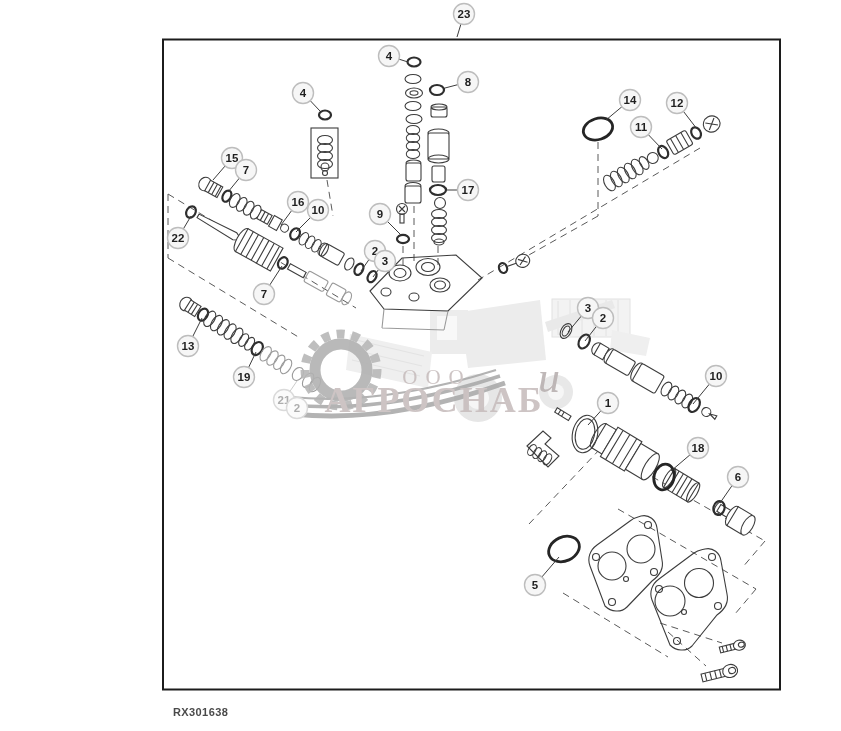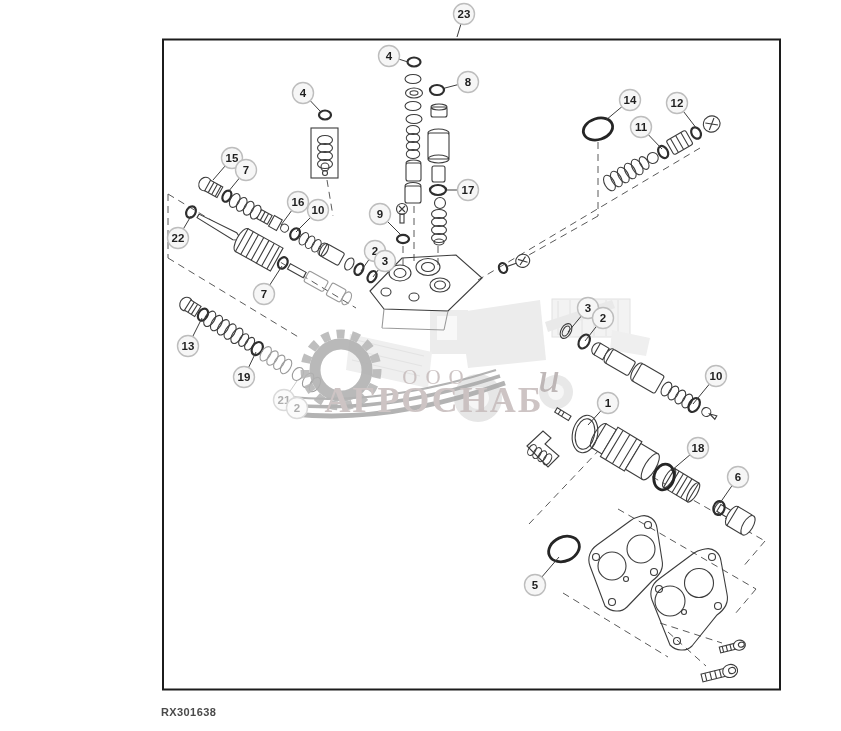--- a/index.html
+++ b/index.html
@@ -12,21 +12,21 @@
   .oring-big{stroke:#252525;stroke-width:2.8;fill:none;}
   .dash{stroke:#5a5a5a;stroke-width:1;fill:none;stroke-dasharray:7 5;}
   .faded{stroke:#9a9a9a;}
   .callout-circle{fill:#f6f6f6;stroke:#bdbdbd;stroke-width:1.4;}
   .callout-line{stroke:#3c3c3c;stroke-width:1;}
   .callout-num{font:bold 11.5px "Liberation Sans",sans-serif;fill:#1f1f1f;text-anchor:middle;}
   .co-faint .callout-circle{fill:#fbfbfb;stroke:#dadada;}
   .co-faint .callout-num{fill:#adadad;}
   .co-faint .callout-line{stroke:#cccccc;}
   .wm-serif{font-family:"Liberation Serif",serif;}
-  .figure-label{position:absolute;left:161px;top:706px;font-weight:bold;
+  .figure-label{position:absolute;left:173px;top:706px;font-weight:bold;
        font-size:11px;color:#4a4a4a;letter-spacing:.4px;}
 </style>
 </head>
 <body>
 
 <svg class="diagram" width="841" height="731" viewBox="0 0 841 731" xmlns="http://www.w3.org/2000/svg">
 
   <defs>
     <g id="coil4">
         <ellipse cx="0" cy="0" rx="4.5" ry="7.5" class="part"></ellipse>

